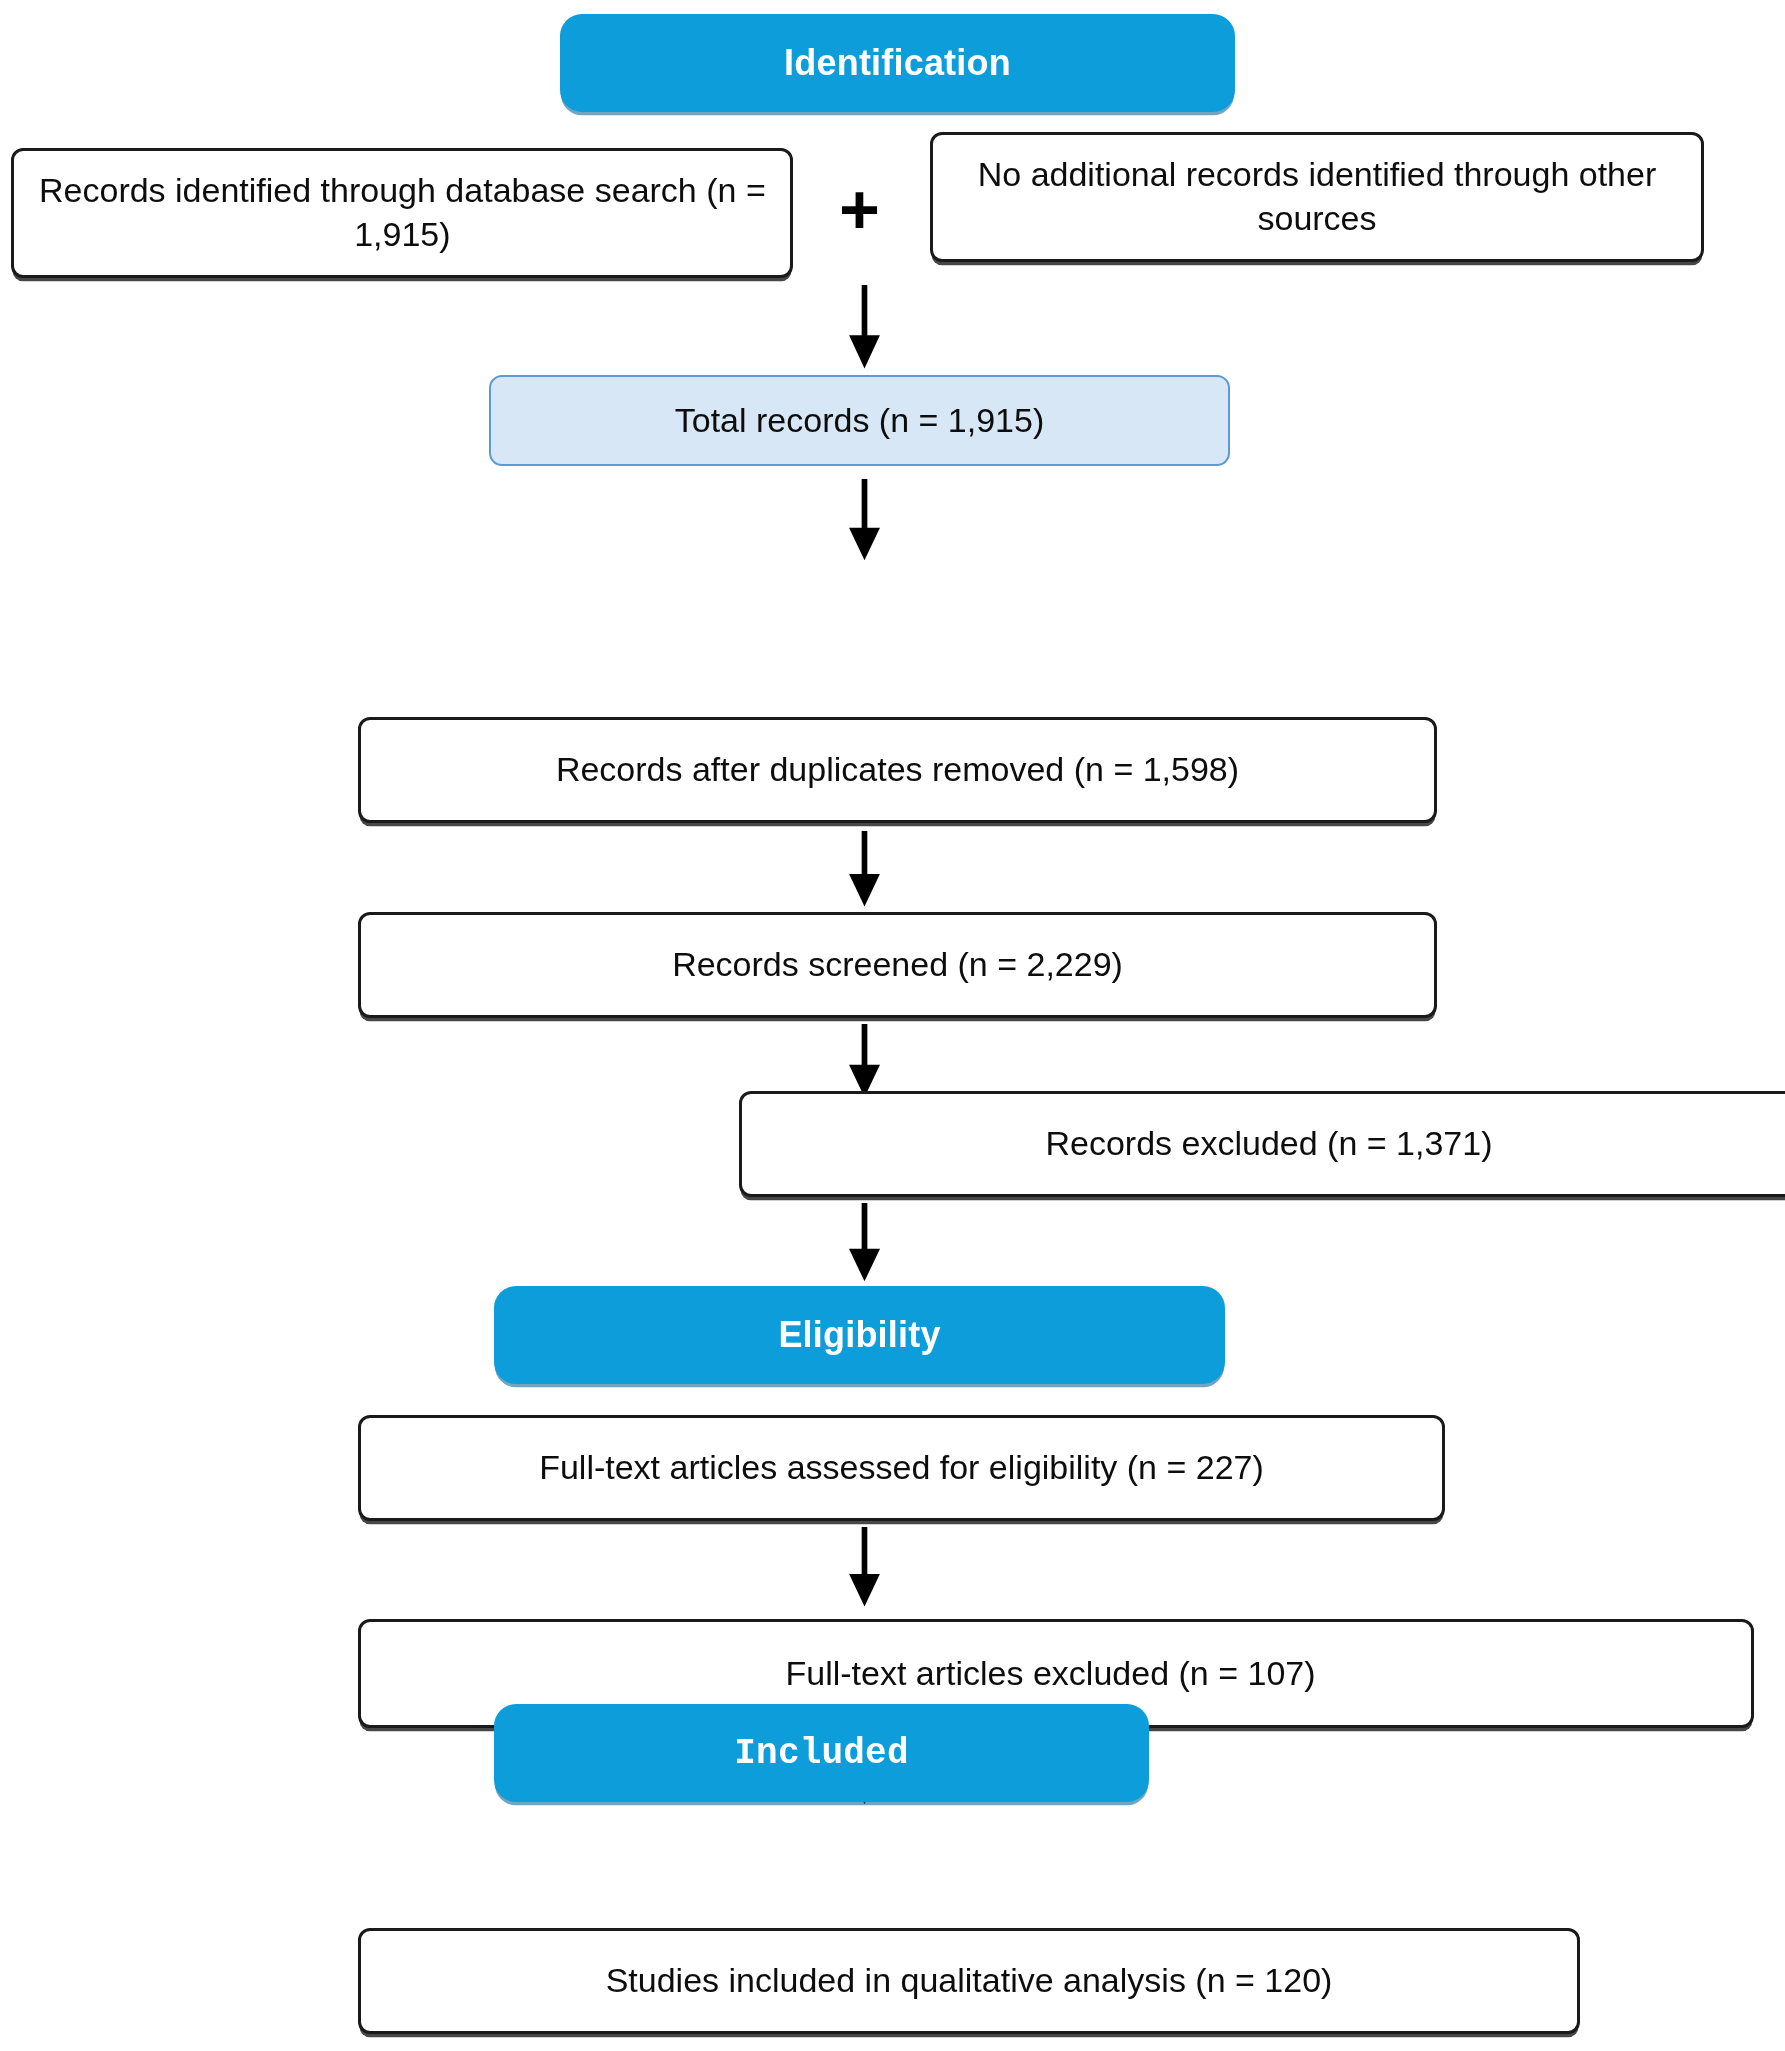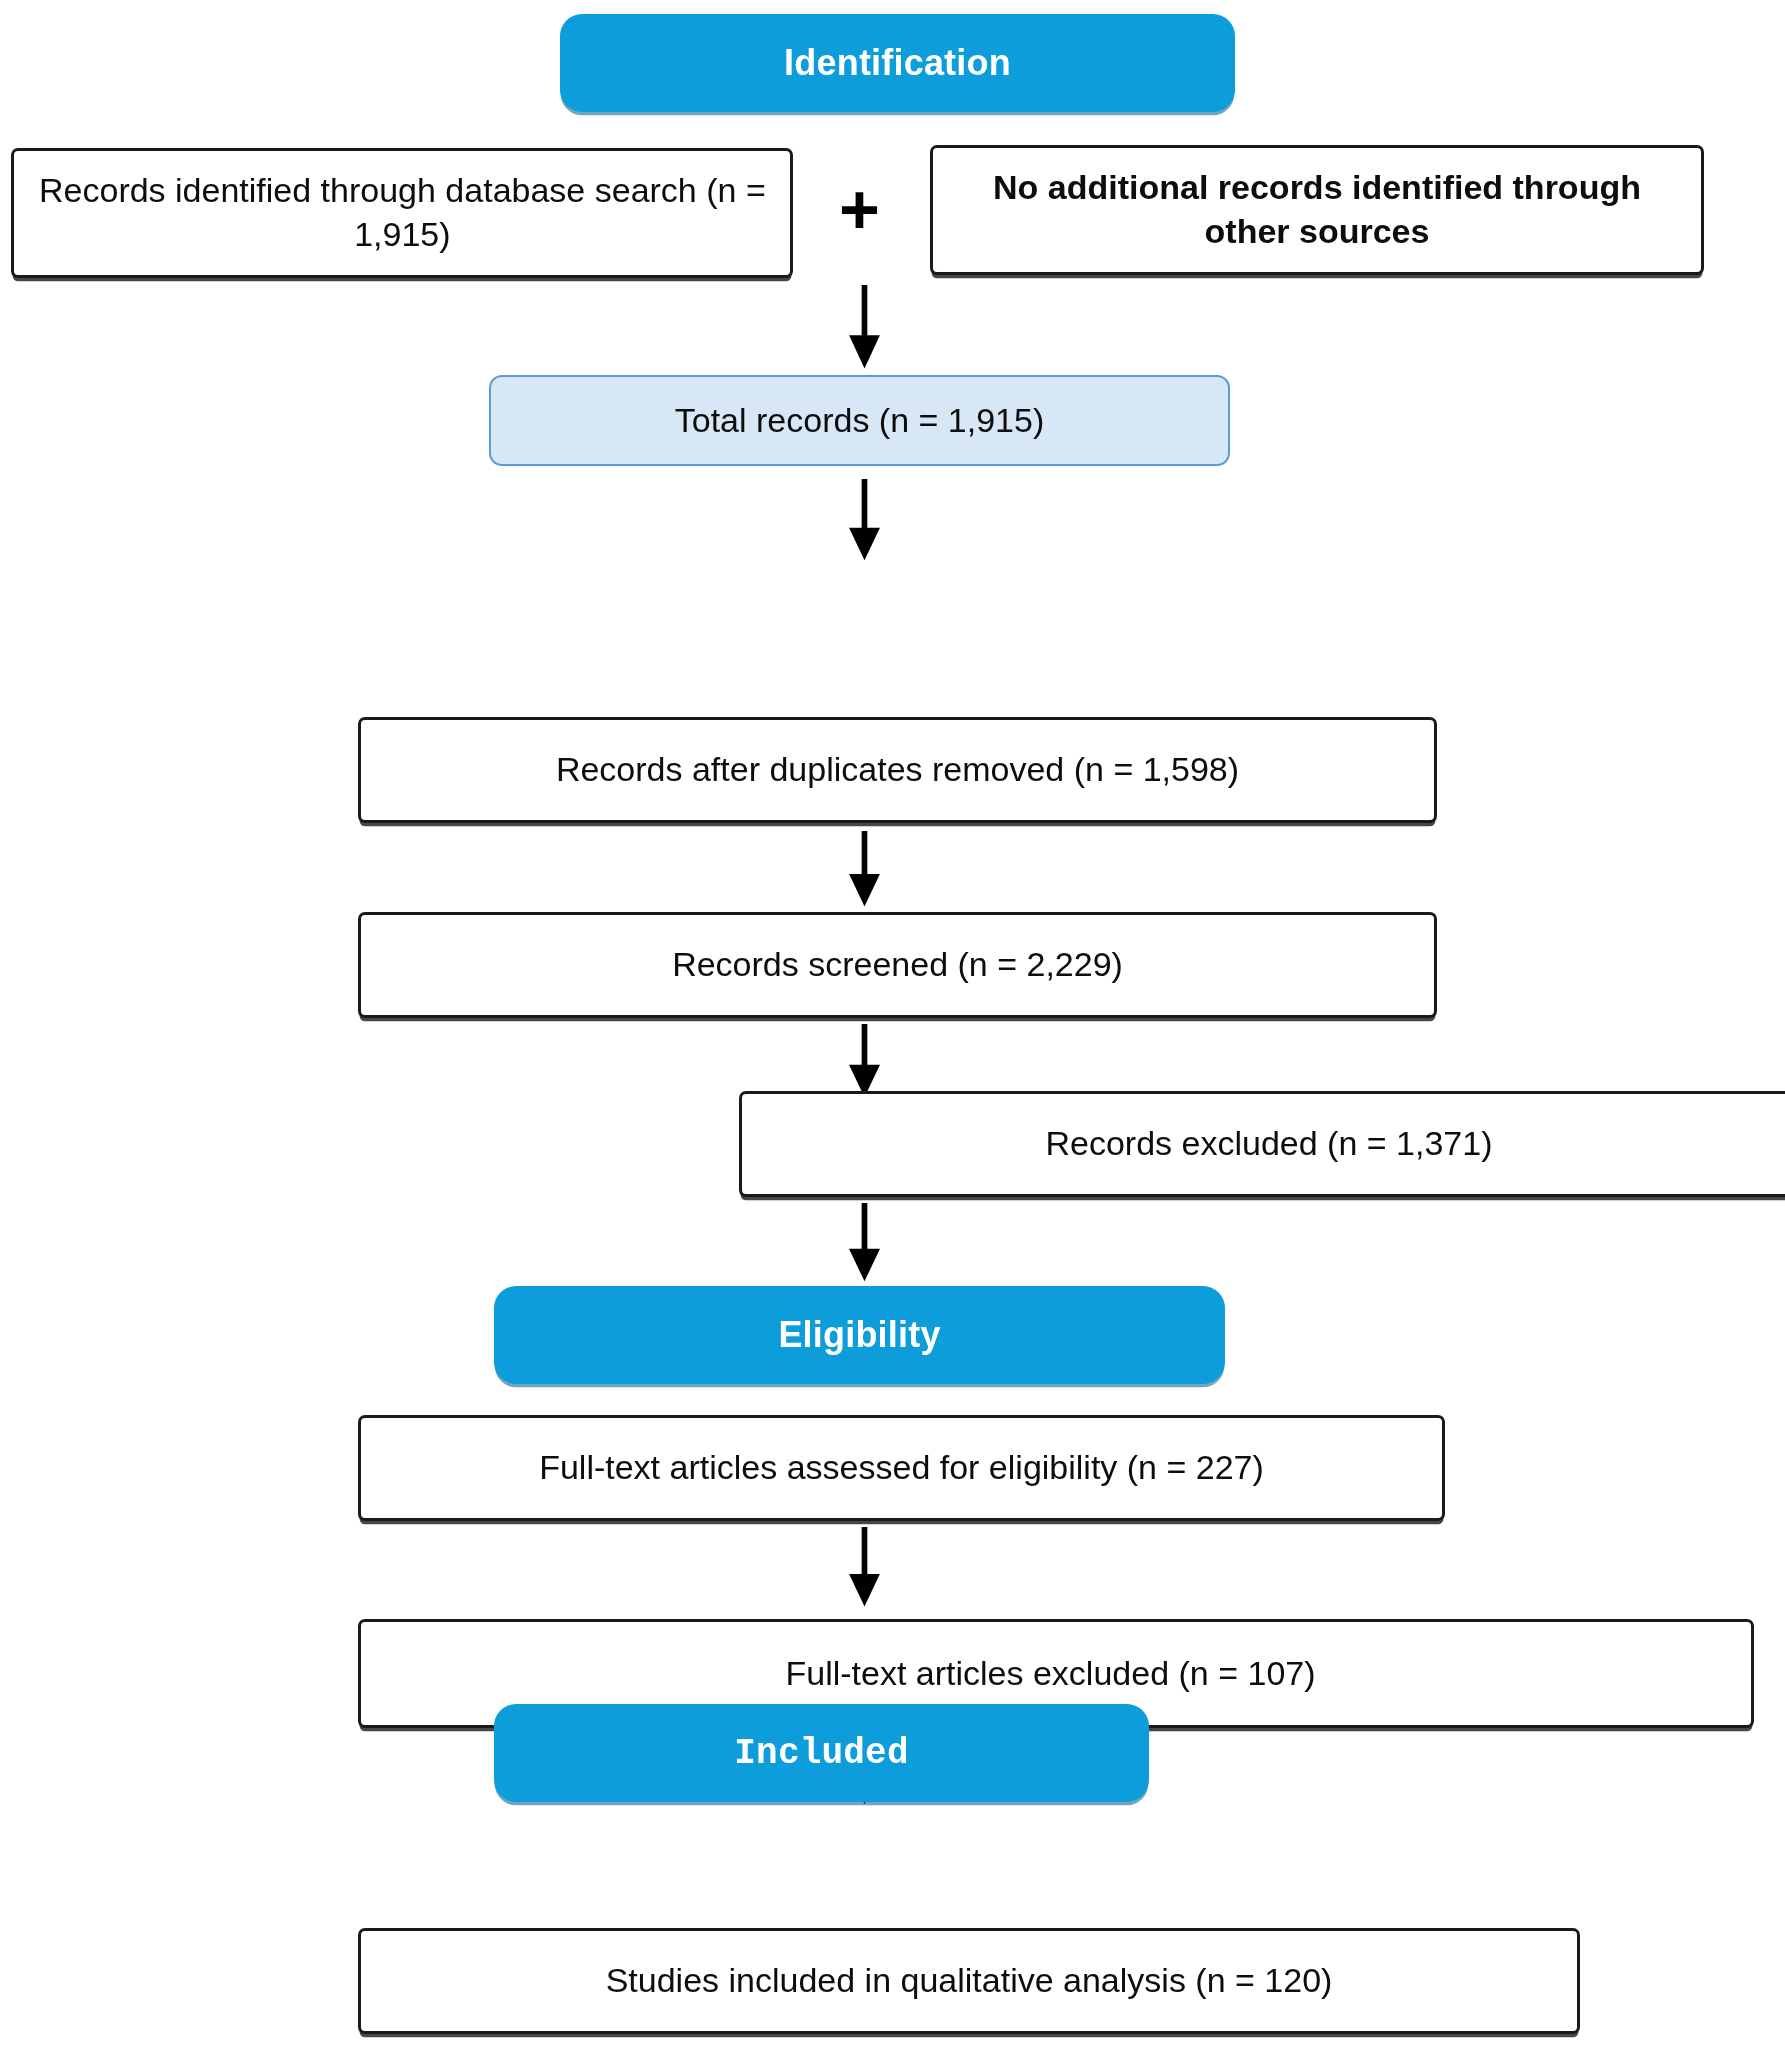--- a/index.html
+++ b/index.html
@@ -32,21 +32,21 @@
     color: #ffffff;
     font-weight: bold;
     font-size: 36px;
     letter-spacing: 0.2px;
     box-shadow: 0 4.1px 0 -0.8px rgba(0,90,140,0.55);
   }
   
   .box {
     background: #ffffff;
     border: 3.3px solid #1a1a1a;
-    border-radius: 7px;
+    border-radius: 12px;
     color: #0d0d0d;
     font-size: 34px;
     line-height: 1.28;
     padding: 4.9px 21px;
     box-shadow: 0 4.9px 0 -1.6px rgba(0,0,0,0.72);
   }
   
   .box-accent {
     background: #D7E7F6;
     border: 2.4px solid #5B9BD5;
@@ -81,21 +81,21 @@
   <div class="node stage" style="left:560px; top:14px; width:675px; height:98px;">
     <span class="box-text">Identification</span>
   </div>
 
   <div class="node box" style="left:11.4px; top:148px; width:782px; height:130px;">
     <span class="box-text">Records identified through database search (n = 1,915)</span>
   </div>
 
   <div class="plus" style="left:839px; top:175px;">+</div>
 
-  <div class="node box" style="left:930px; top:145px; width:774px; height:130px;font-weight:bold;">
+  <div class="node box" style="left:930px; top:132px; width:774px; height:130px;">
     <span class="box-text">No additional records identified through other sources</span>
   </div>
 
   <div class="arrow" style="left:840px; top:285px;">
     <svg width="49" height="85" viewBox="0 0 60 105">
       <line x1="30" y1="0" x2="30" y2="72" stroke="#000000" stroke-width="7"></line>
       <polygon points="30,103 11,62 49,62" fill="#000000"></polygon>
     </svg>
   </div>
 

